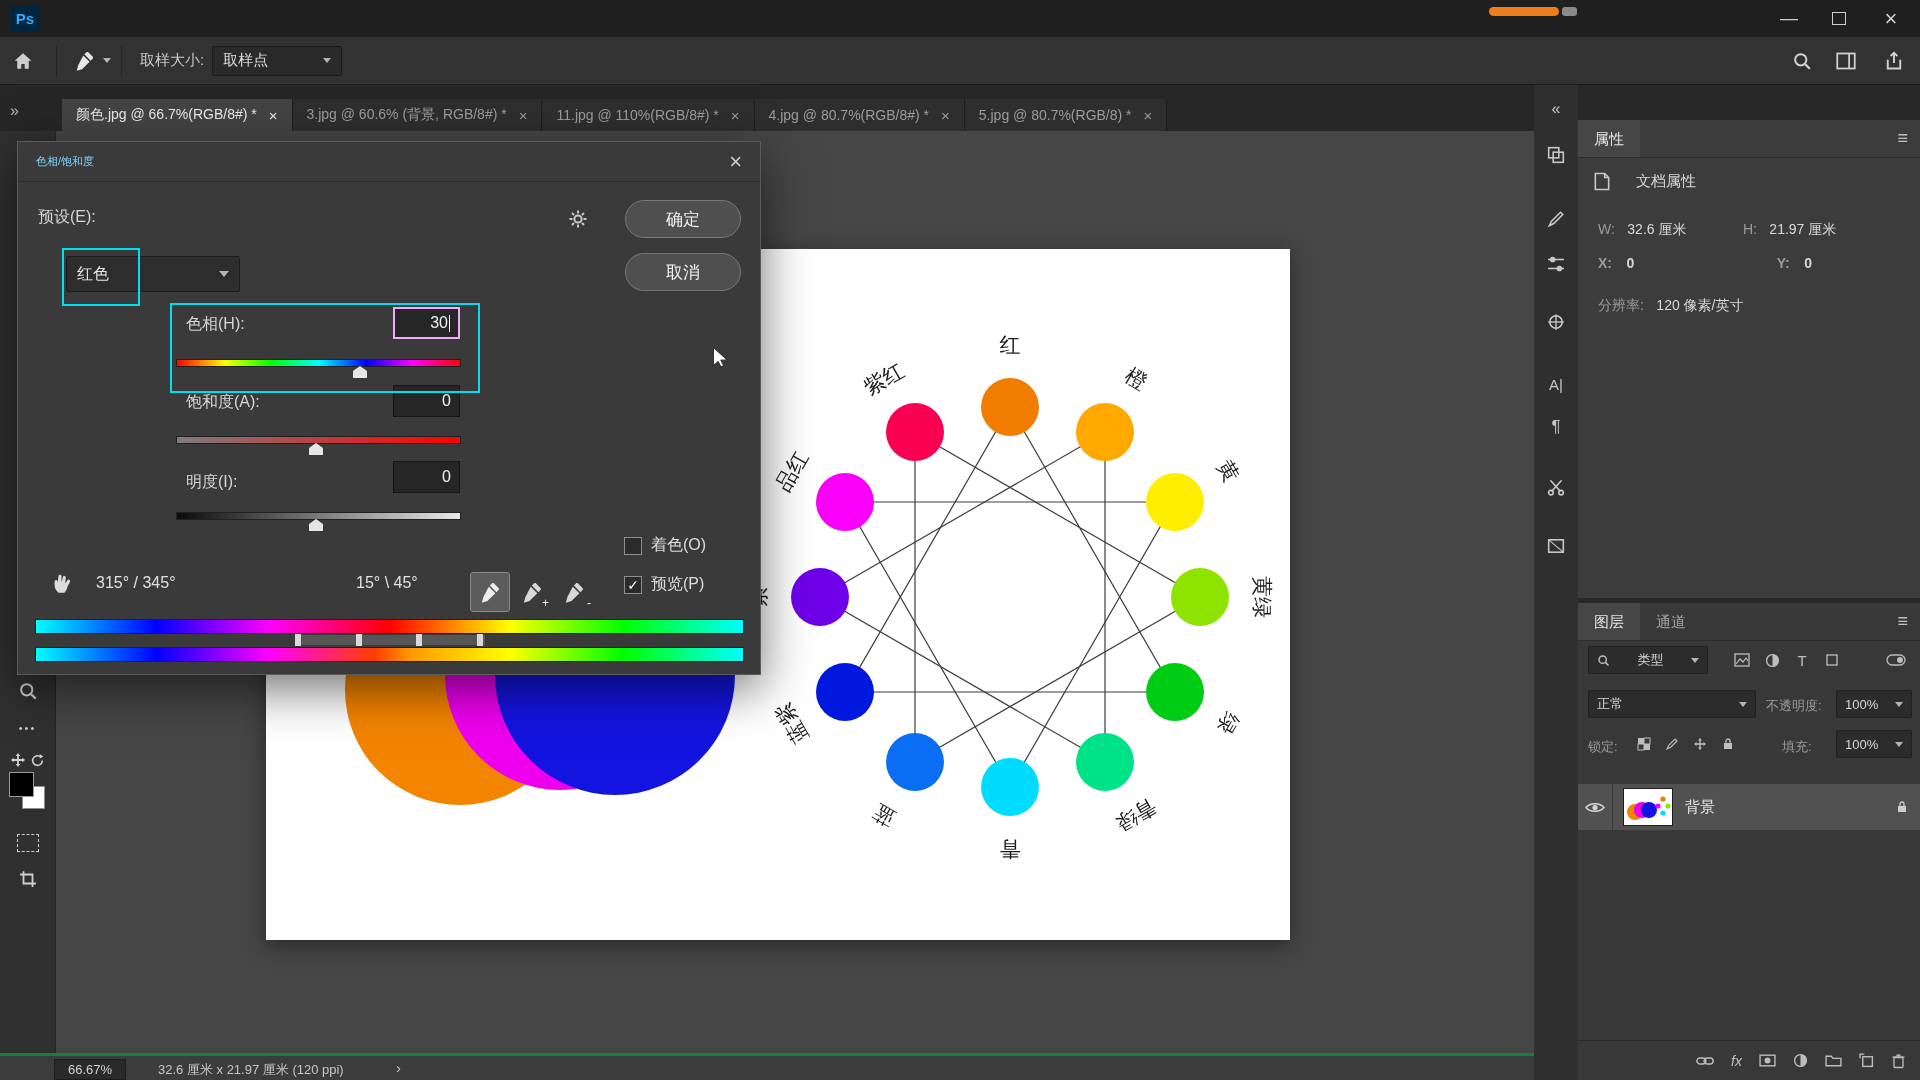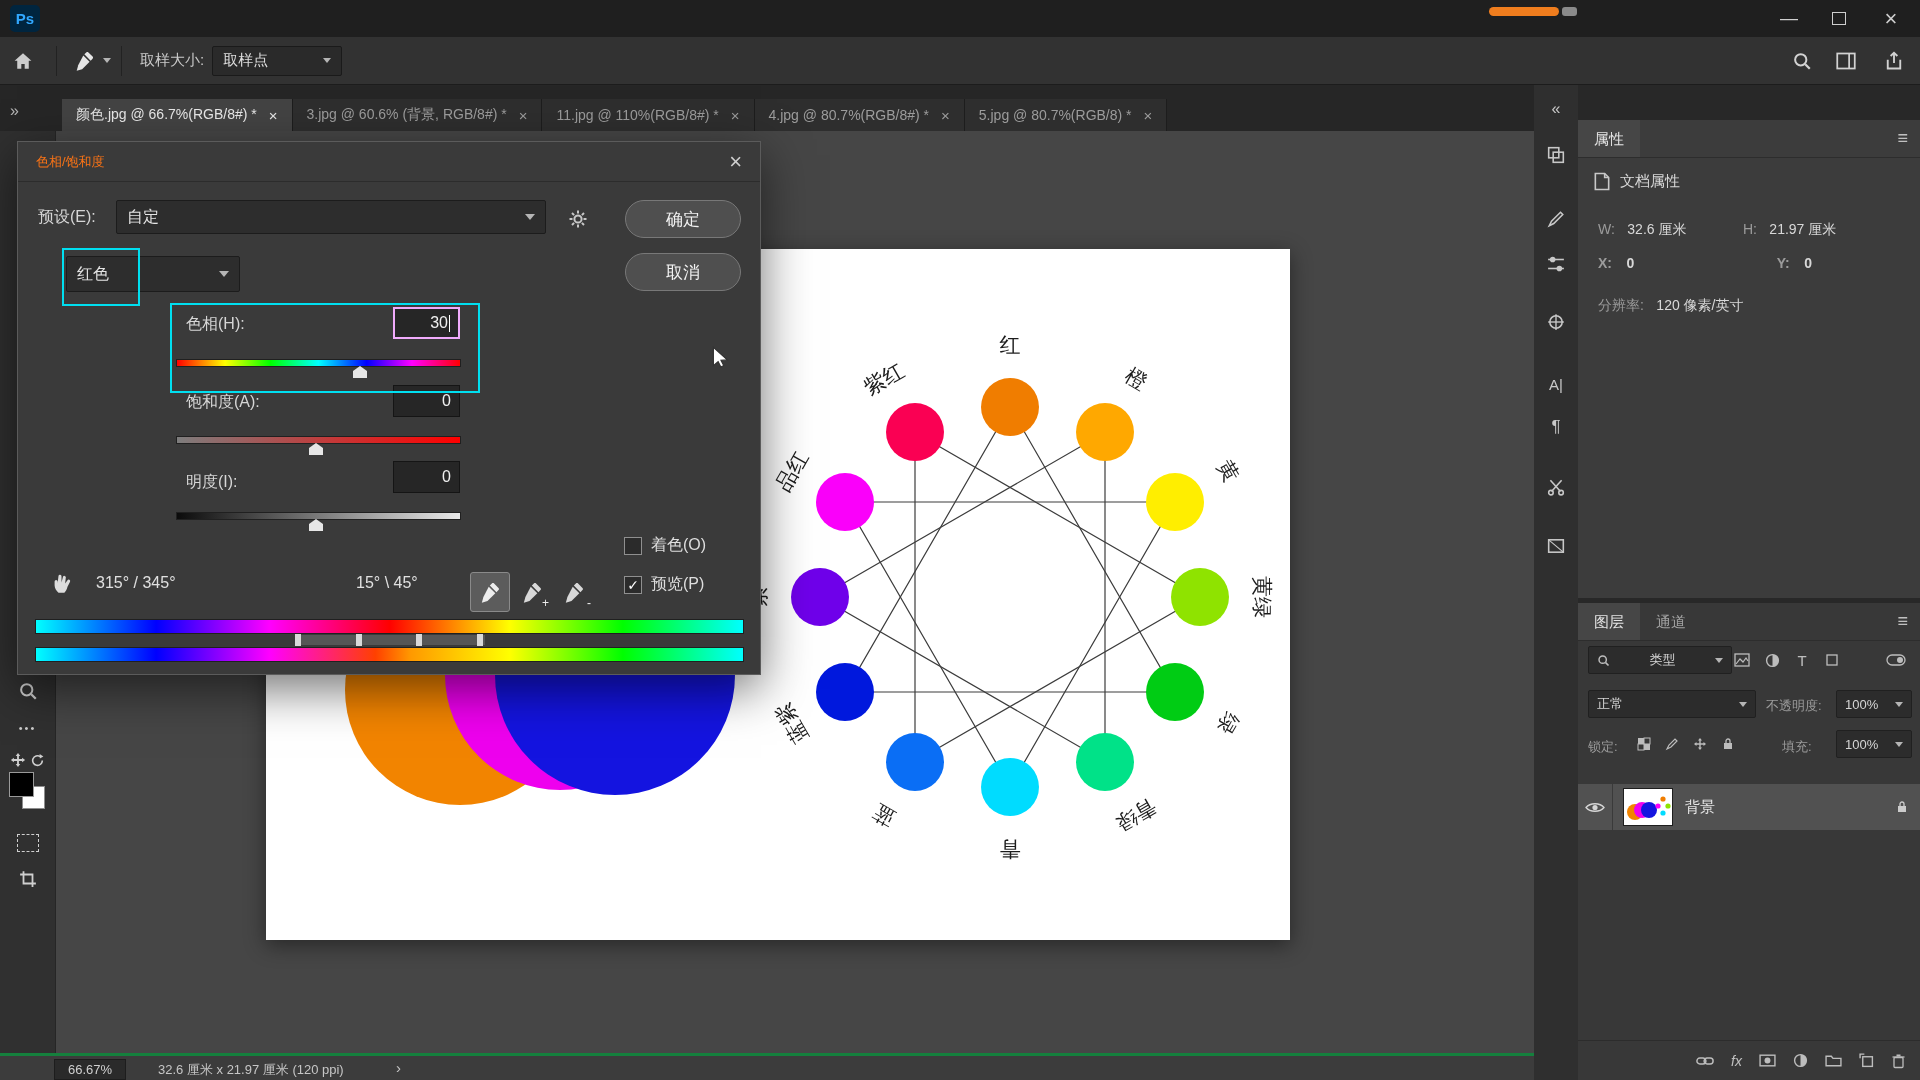--- a/index.html
+++ b/index.html
@@ -53,21 +53,21 @@
 
   
   #left-toolbar{position:absolute;left:0;top:131px;width:55px;height:922px;background:#303030;border-right:1px solid #262626;}
   .tool-slot{position:absolute;left:0;width:55px;height:32px;display:flex;align-items:center;justify-content:center;color:#ccc;}
 
   
   #dialog{position:absolute;left:17px;top:141px;width:742px;height:532px;background:#3a3a3a;
           border:1px solid #5b5b5b;box-shadow:0 14px 46px rgba(0,0,0,.55);z-index:20;}
   #dlg-titlebar{position:absolute;left:0;top:0;right:0;height:40px;border-bottom:1px solid #2c2c2c;
                 display:flex;align-items:center;justify-content:space-between;padding:0 18px;box-sizing:border-box;}
-  #dlg-title{color:#f97316;font-size:13px;}
+  #dlg-title{color:#7dd3fc;font-size:11px;}
   #dlg-close{color:#cfcfcf;font-size:22px;}
   .dlg-label{position:absolute;color:#d6d6d6;font-size:16px;height:34px;line-height:34px;white-space:nowrap;}
   .select{position:absolute;height:34px;background:#2d2d2d;border:1px solid #1c1c1c;border-radius:2px;
           display:flex;align-items:center;justify-content:space-between;padding:0 10px;color:#e4e4e4;
           font-size:16px;box-sizing:border-box;}
   .dlg-btn{position:absolute;width:116px;height:38px;border-radius:19px;background:#4f4f4f;
            border:1px solid #787878;color:#f2f2f2;font-size:17px;display:flex;align-items:center;justify-content:center;}
   .num-input{position:absolute;width:67px;height:32px;background:#262626;border:1px solid #151515;
              color:#f0f0f0;font-size:16px;display:flex;align-items:center;justify-content:flex-end;
              padding:0 8px;box-sizing:border-box;}
@@ -284,24 +284,20 @@
     </div>
   </div>
 
   <div id="dialog">
     <div id="dlg-titlebar">
       <span id="dlg-title">色相/饱和度</span>
       <span id="dlg-close">×</span>
     </div>
 
     <span class="dlg-label" style="left:20px;top:58px;">预设(E):</span>
-    <div class="select" style="left:98px;top:58px;width:430px;">
-      <span>自定</span>
-      <span class="caret"></span>
-    </div>
     <span class="icon abs" style="left:545px;top:62px;width:30px;height:30px;">
       <svg width="20" height="20" viewBox="0 0 20 20">
           <g stroke="#c8c8c8" stroke-width="2" fill="none">
             <circle cx="10" cy="10" r="3.6"></circle>
             <path d="M10 1.5v3M10 15.5v3M1.5 10h3M15.5 10h3M4 4l2.1 2.1M13.9 13.9 16 16M16 4l-2.1 2.1M6.1 13.9 4 16"></path>
           </g>
         </svg>
     </span>
 
     <button class="dlg-btn" style="left:607px;top:58px;">确定</button>
@@ -440,21 +436,21 @@
     </div>
   </div>
 
   <div id="right-panels">
 
     <div class="panel-card" style="top:36px;height:478px;">
       <div class="phead">
         <span class="ptab">属性</span>
         <span class="pmenu">≡</span>
       </div>
-      <div class="abs" style="left:16px;top:52px;display:flex;align-items:center;gap:10px;">
+      <div class="abs" style="left:16px;top:52px;display:flex;align-items:center;gap:26px;">
         <svg width="16" height="19" viewBox="0 0 12 14">
             <path d="M1 1 H8 L11 4 V13 H1 Z" fill="none" stroke="#c8c8c8" stroke-width="1.2"></path>
             <path d="M8 1 V4 H11" fill="none" stroke="#c8c8c8" stroke-width="1.2"></path>
           </svg>
         <span class="pvalue" style="font-size:15px;">文档属性</span>
       </div>
       <div class="abs" style="left:20px;top:100px;">
         <span class="plabel">W:</span>
         <span class="pvalue" style="margin-left:8px;">32.6 厘米</span>
         <span class="plabel" style="margin-left:52px;">H:</span>
@@ -472,21 +468,21 @@
       </div>
     </div>
 
     <div class="panel-card" style="top:519px;height:477px;background:#383838;">
       <div class="phead">
         <span class="ptab">图层</span>
         <span class="ptab inactive">通道</span>
         <span class="pmenu">≡</span>
       </div>
 
-      <div class="combo" style="left:10px;top:43px;width:144px;">
+      <div class="combo" style="left:10px;top:43px;width:120px;">
         <span class="icon">
           <svg width="13" height="13" viewBox="0 0 16 16">
               <circle cx="7" cy="7" r="4.5" fill="none" stroke="#bdbdbd" stroke-width="1.8"></circle>
               <line x1="10.6" y1="10.6" x2="14.2" y2="14.2" stroke="#bdbdbd" stroke-width="2"></line>
             </svg>
         </span>
         <span>类型</span>
         <span class="caret sm"></span>
       </div>
       <div class="mini-icon" style="left:152px;top:45px;">

